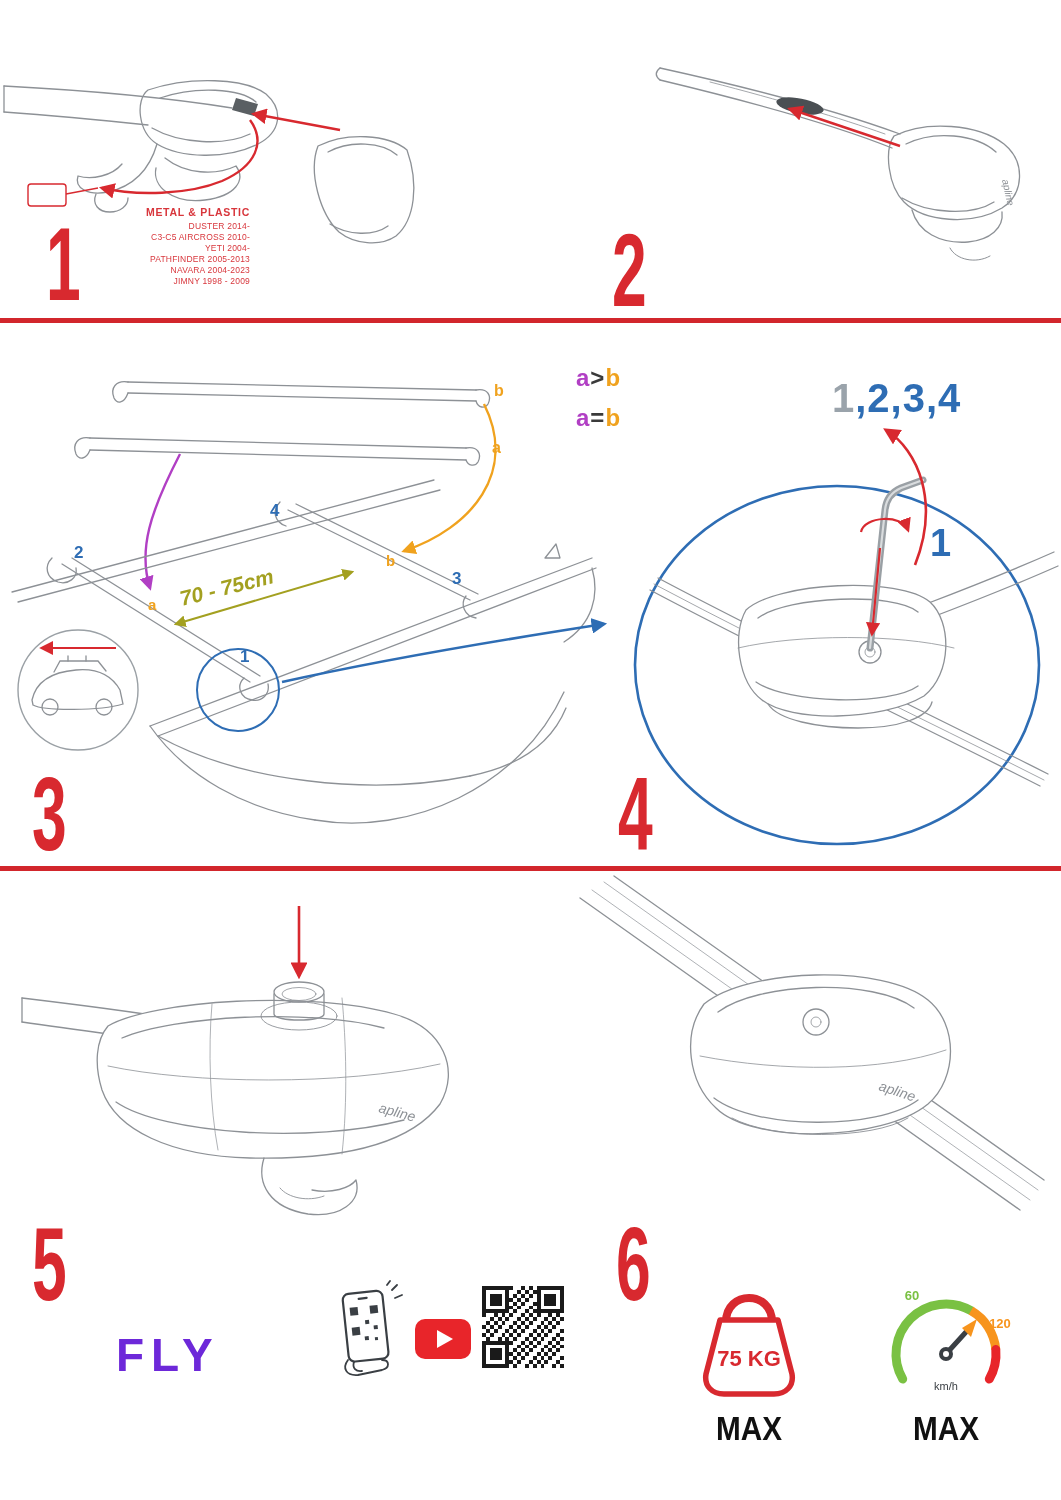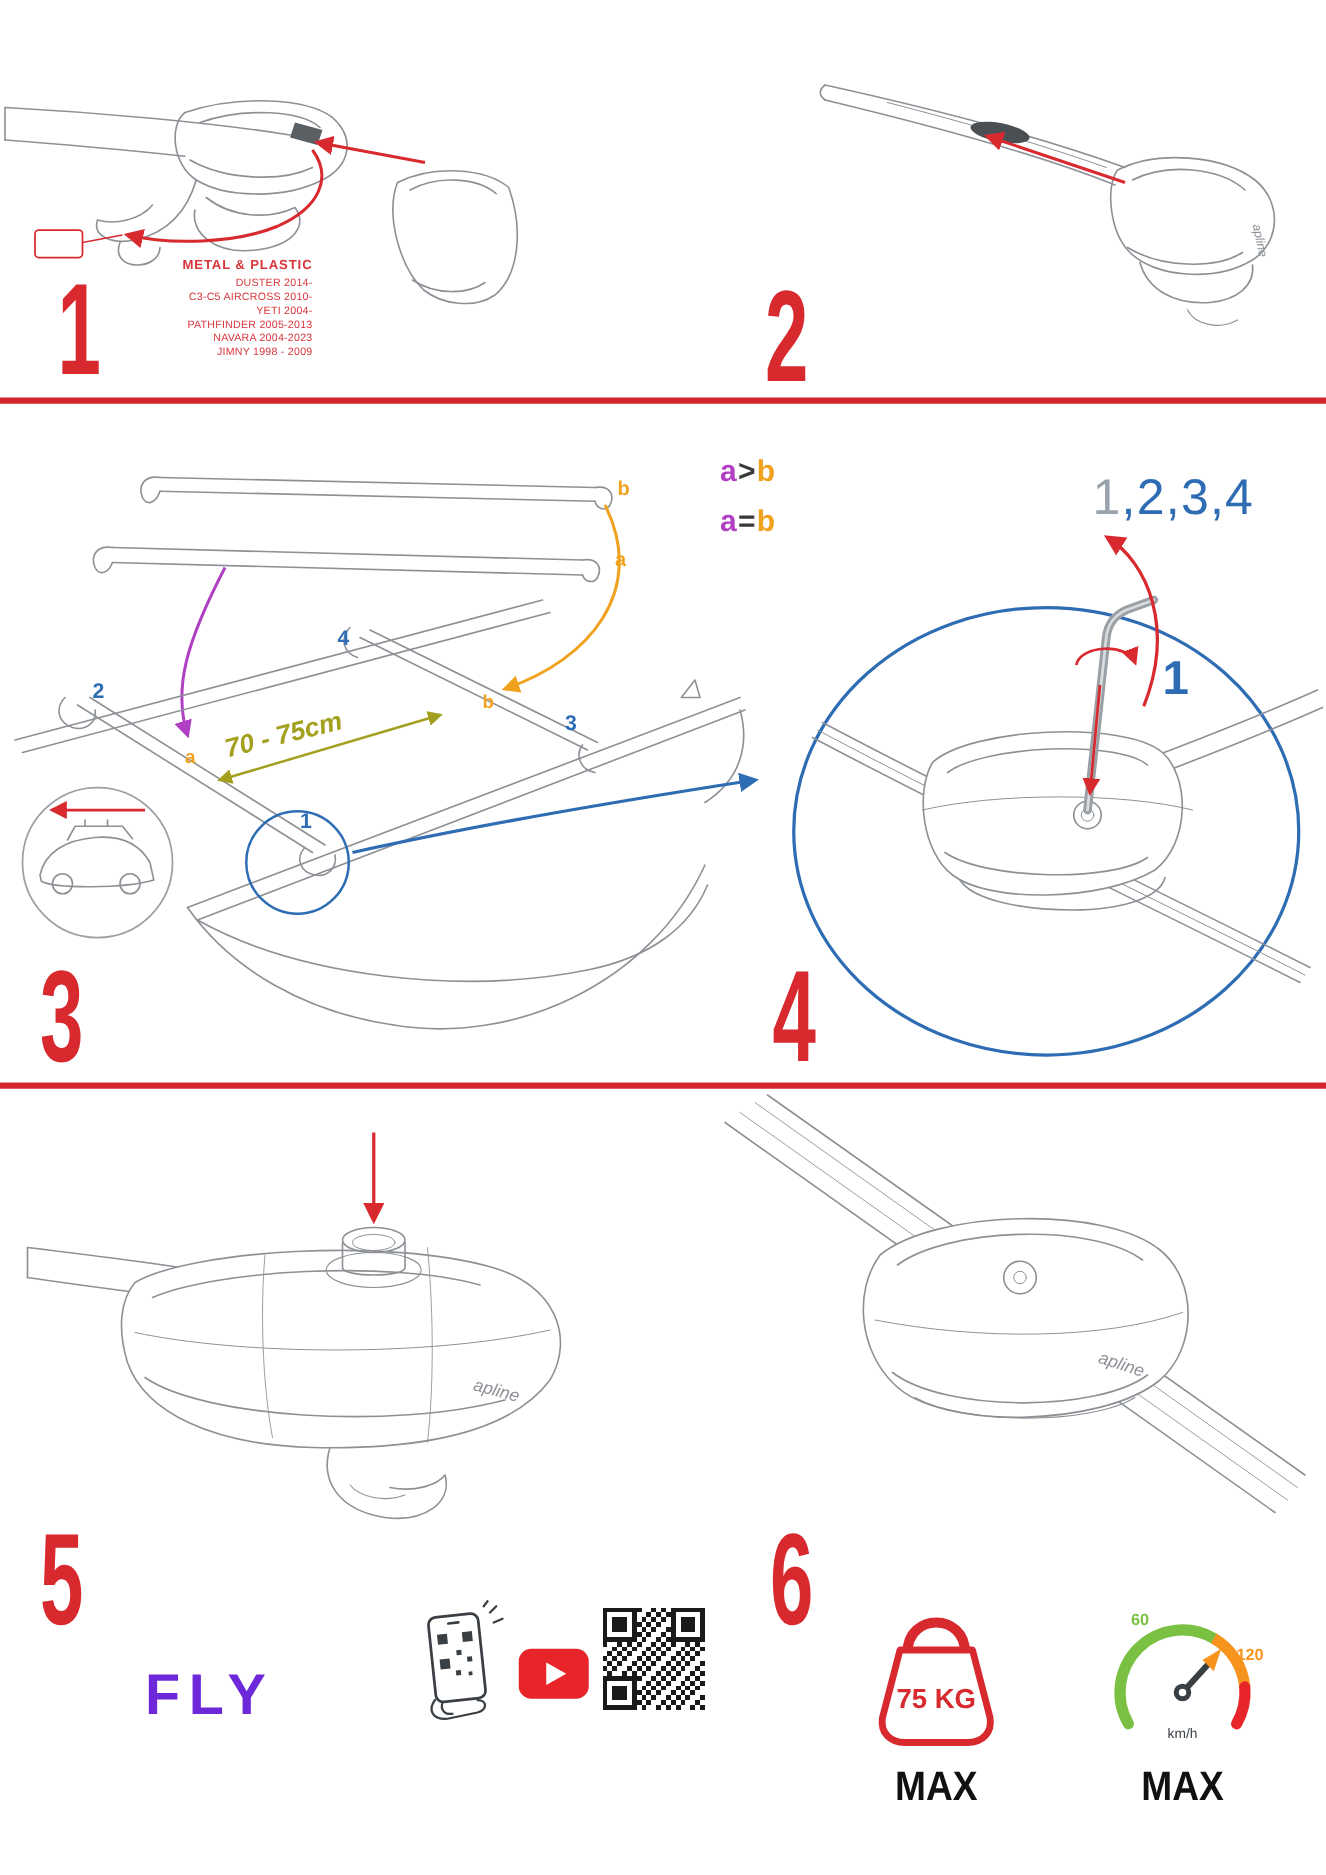--- a/index.html
+++ b/index.html
@@ -8,21 +8,21 @@
         font-family:"Liberation Sans",sans-serif;color:#222}
   .abs{position:absolute}
   .stepnum{position:absolute;color:#d8292f;font-weight:700;font-size:104px;line-height:1;
            transform:scaleX(.6);transform-origin:left top;letter-spacing:0}
   .divider{position:absolute;left:0;width:1061px;height:5px;background:#d2262c}
   .models{position:absolute;left:100px;top:207px;width:150px;text-align:right;
           color:#d8363c;font-size:8.5px;line-height:11px;font-weight:500;letter-spacing:.2px}
   .models .hd{font-size:10.5px;font-weight:700;letter-spacing:.7px;margin-bottom:3px}
   .rule{position:absolute;font-size:24px;font-weight:700;letter-spacing:1px}
   .rule .p{color:#b13fc4}.rule .o{color:#f0a21e}.rule .d{color:#3a3a3a}
-  .seq{position:absolute;left:874px;top:376px;font-size:40px;font-weight:400;letter-spacing:1px}
+  .seq{position:absolute;left:832px;top:376px;font-size:40px;font-weight:700;letter-spacing:1px}
   .seq .g{color:#9aa3ab}.seq .b{color:#2e6db4}
   .toolpos{position:absolute;left:930px;top:522px;font-size:38px;font-weight:700;color:#2e6db4}
   .fly{position:absolute;left:116px;top:1328px;font-size:46px;font-weight:600;
        color:#6d28d9;letter-spacing:7px}
   .brand{position:absolute;left:64px;top:1394px;font-size:27px;font-weight:700;letter-spacing:.3px}
   .brand .dk{color:#3b3b3c}.brand .rd{color:#d8292f}
   .brand .ap{margin-left:14px}
   .max{position:absolute;top:1410px;text-align:center;font-size:33px;font-weight:700;color:#111;
        transform:scaleX(.9)}
   svg{display:block}

